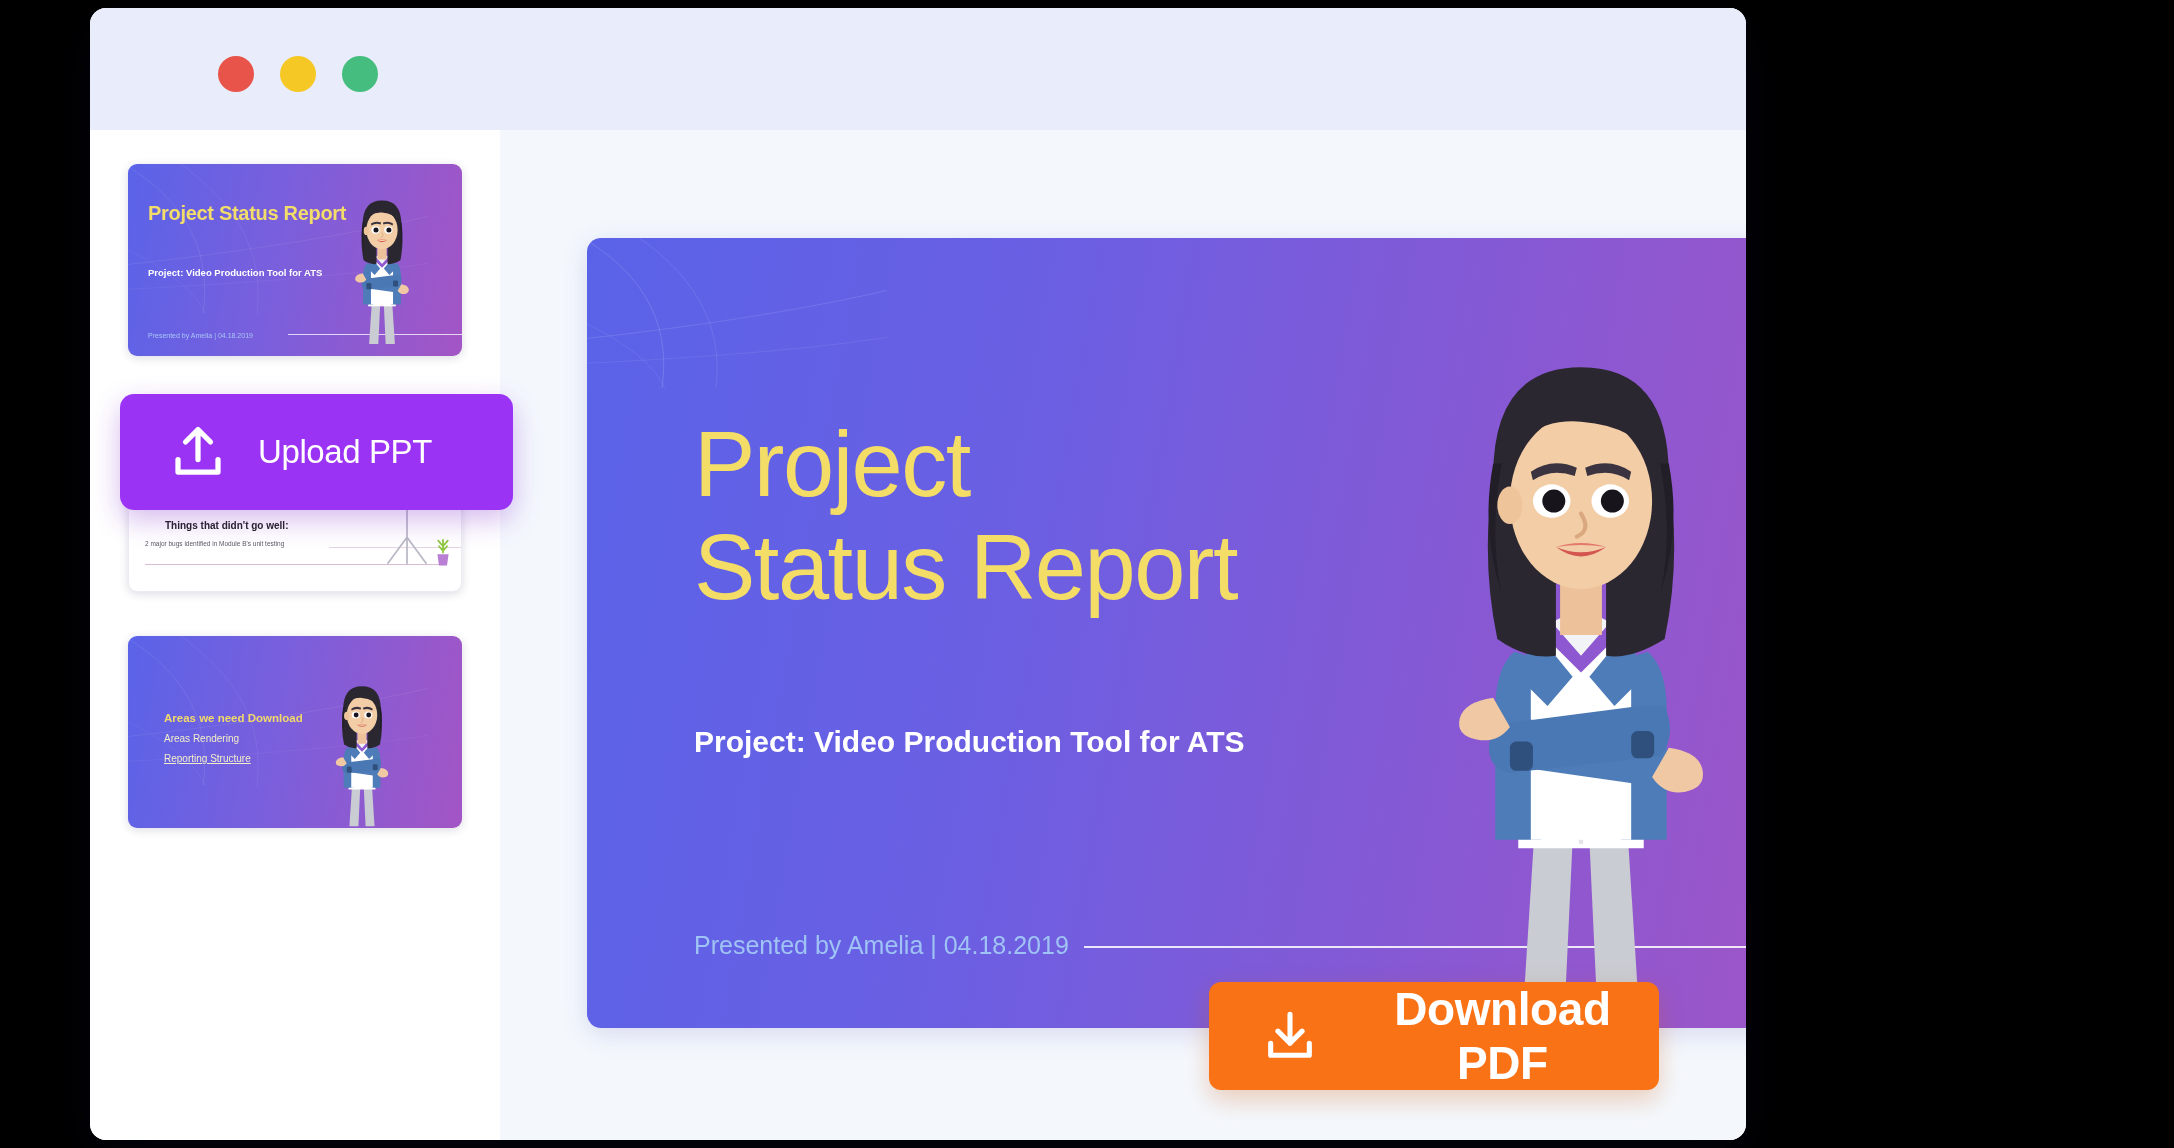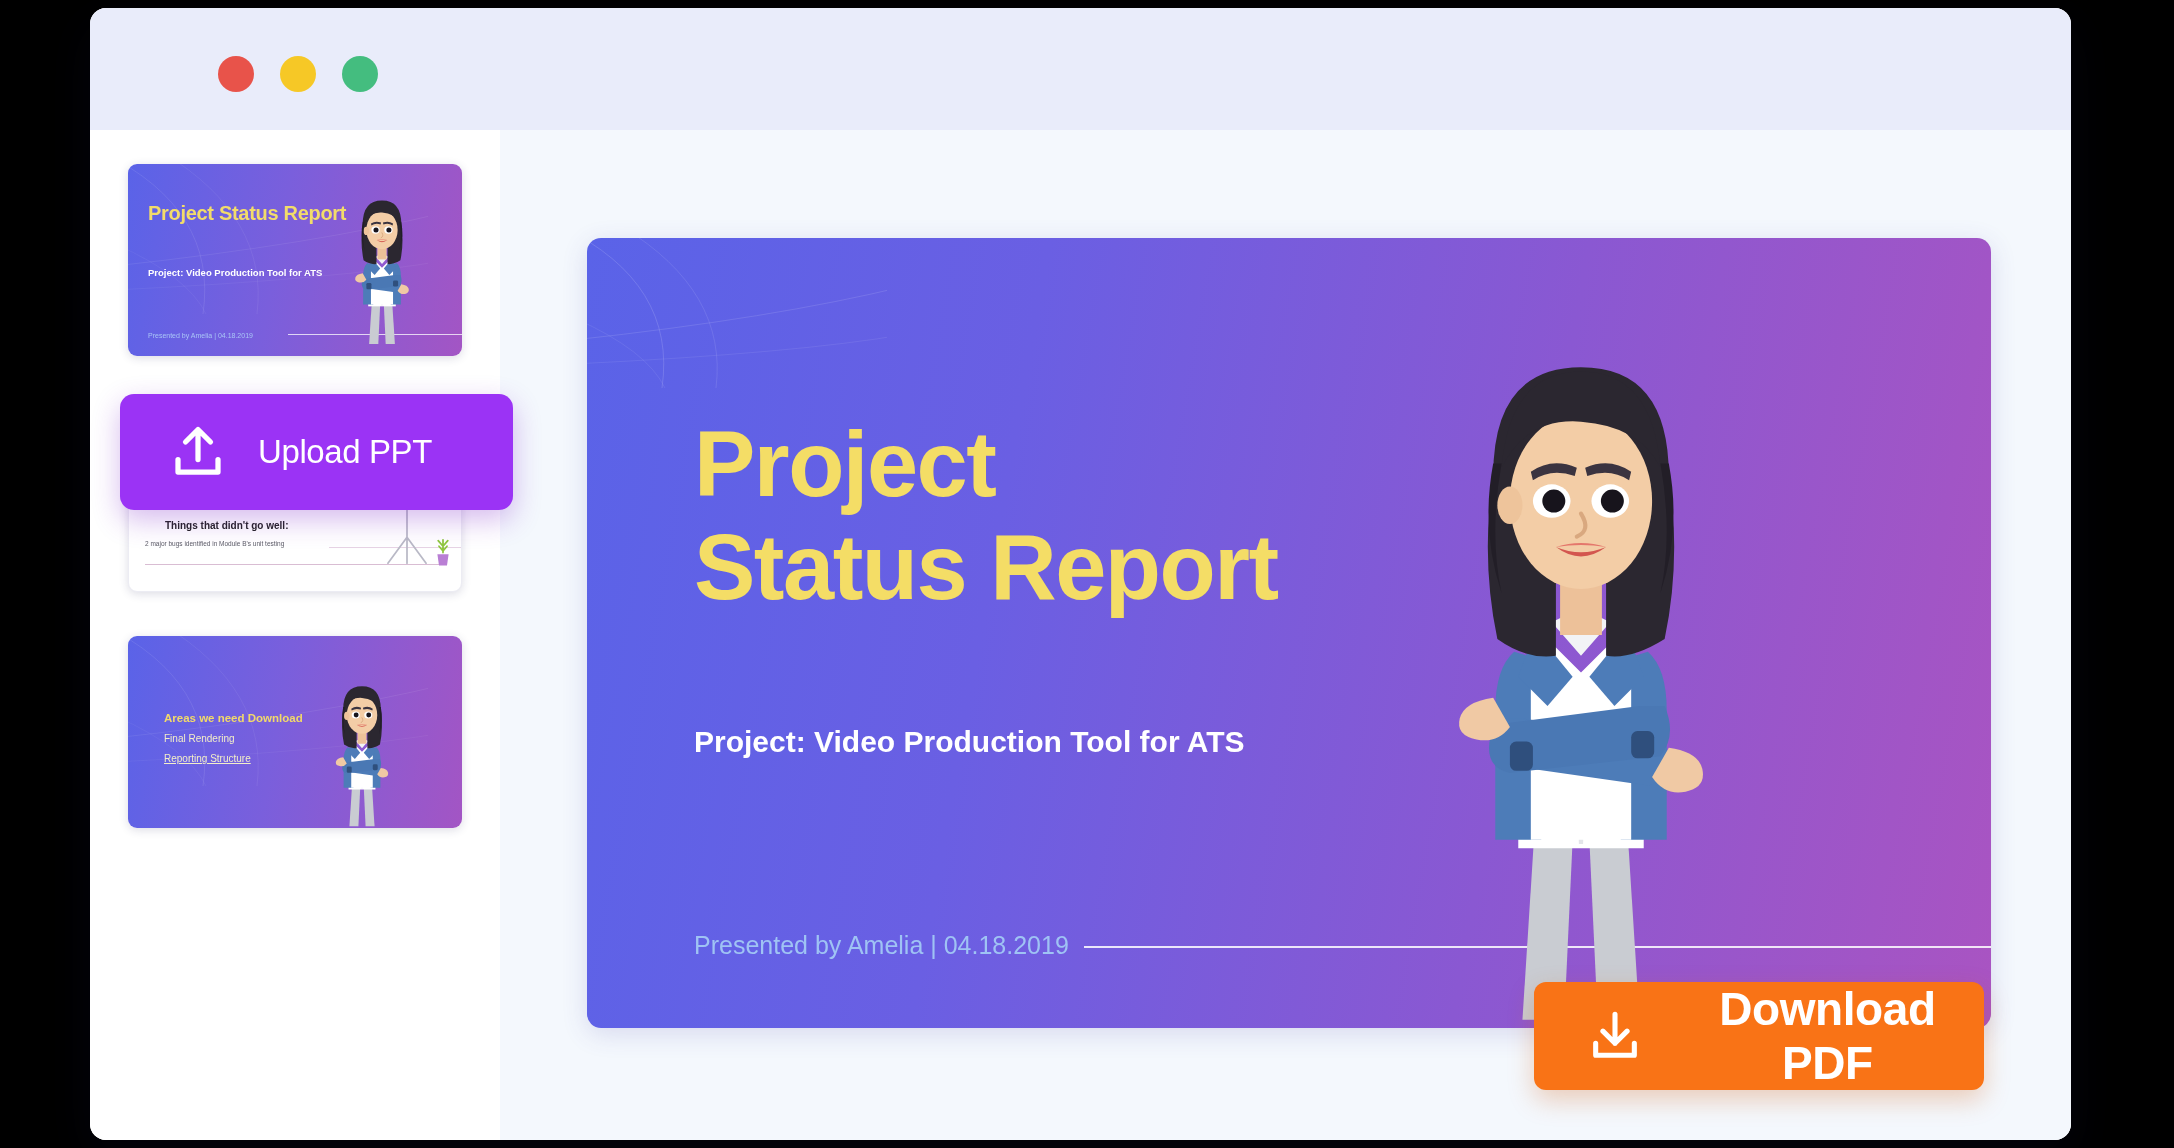--- a/index.html
+++ b/index.html
@@ -11,21 +11,21 @@
     overflow: hidden;
     background: #000000;
     font-family: "Liberation Sans", sans-serif;
   }
 
   
   #app-window {
     position: absolute;
     left: 90px;
     top: 8px;
-    width: 1981px;
+    width: 1656px;
     height: 1132px;
     background: #ffffff;
     border-radius: 16px;
     overflow: hidden;
     box-shadow: 0 18px 50px rgba(20, 20, 60, .22);
   }
 
   
   #title-bar {
     position: absolute;
@@ -160,21 +160,21 @@
     overflow: hidden;
     box-shadow: 0 6px 26px rgba(70, 60, 160, .16);
   }
   #main-slide .arcs { position: absolute; inset: 0; opacity: .30; }
 
   #slide-title {
     position: absolute;
     left: 107px; top: 175px;
     color: #f4dd66;
     font-size: 92px;
-    font-weight: bold;
+    font-weight: normal;
     line-height: 1.12;
     letter-spacing: -1.5px;
     white-space: pre-line;
   }
   #slide-subtitle {
     position: absolute;
     left: 107px; top: 487px;
     color: #ffffff;
     font-size: 30px;
     font-weight: bold;
@@ -375,21 +375,21 @@
           <path d="M12 22 L12 6 M12 14 L6 7 M12 14 L18 7 M12 20 L7 14 M12 20 L17 14" stroke="#8fc73e" stroke-width="2.2" fill="none" stroke-linecap="round"></path>
           <path d="M5 24 L19 24 L17 38 L7 38 Z" fill="#b97fd4"></path>
         </svg>
       </div>
 
       <div class="thumb gradient">
         <svg class="arcs" preserveAspectRatio="none">
           <use href="#arcs-sym" width="100%" height="100%"></use>
         </svg>
         <div class="t3-title">Areas we need Download</div>
-        <div class="t3-line" style="top:97px;">Final Rendering</div>
+        <div class="t3-line" style="top:97px;">Areas Rendering</div>
         <div class="t3-line" style="top:117px;text-decoration:underline;">Reporting Structure</div>
         <svg class="t3-avatar" viewBox="0 0 200 330">
           <use href="#avatar-sym"></use>
         </svg>
       </div>
     </aside>
 
     <main id="stage">
 
       <section id="main-slide">

